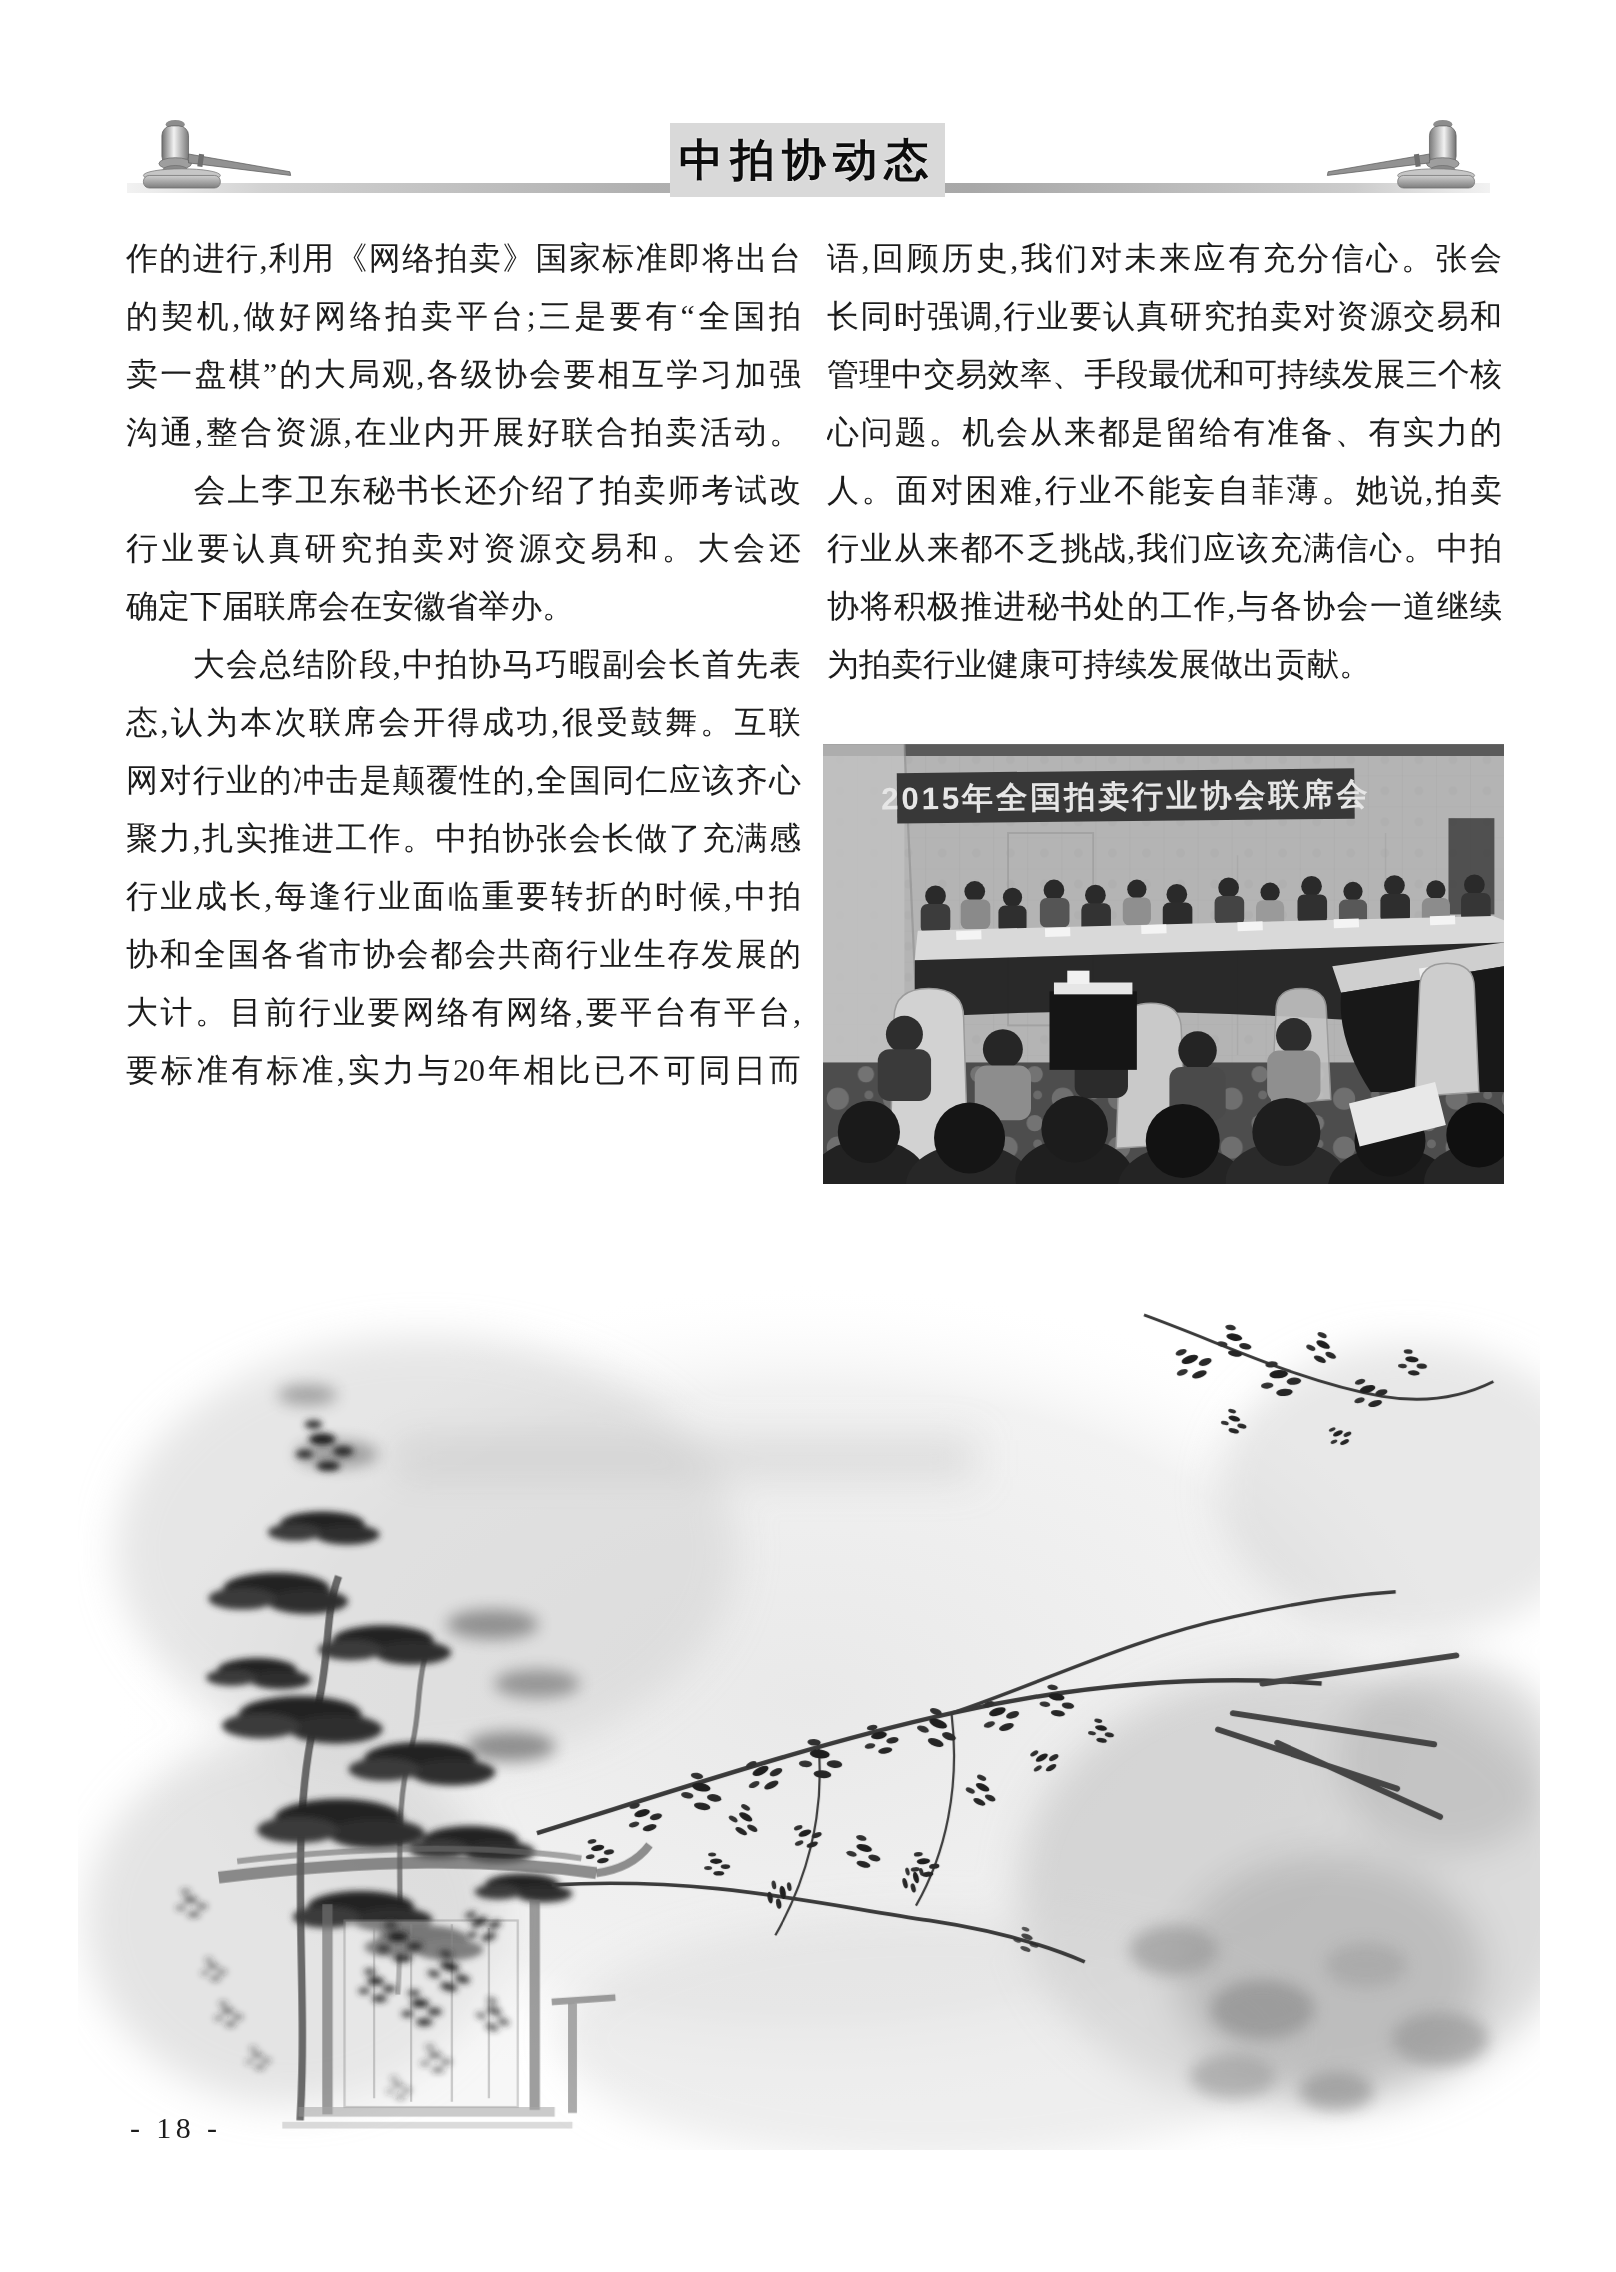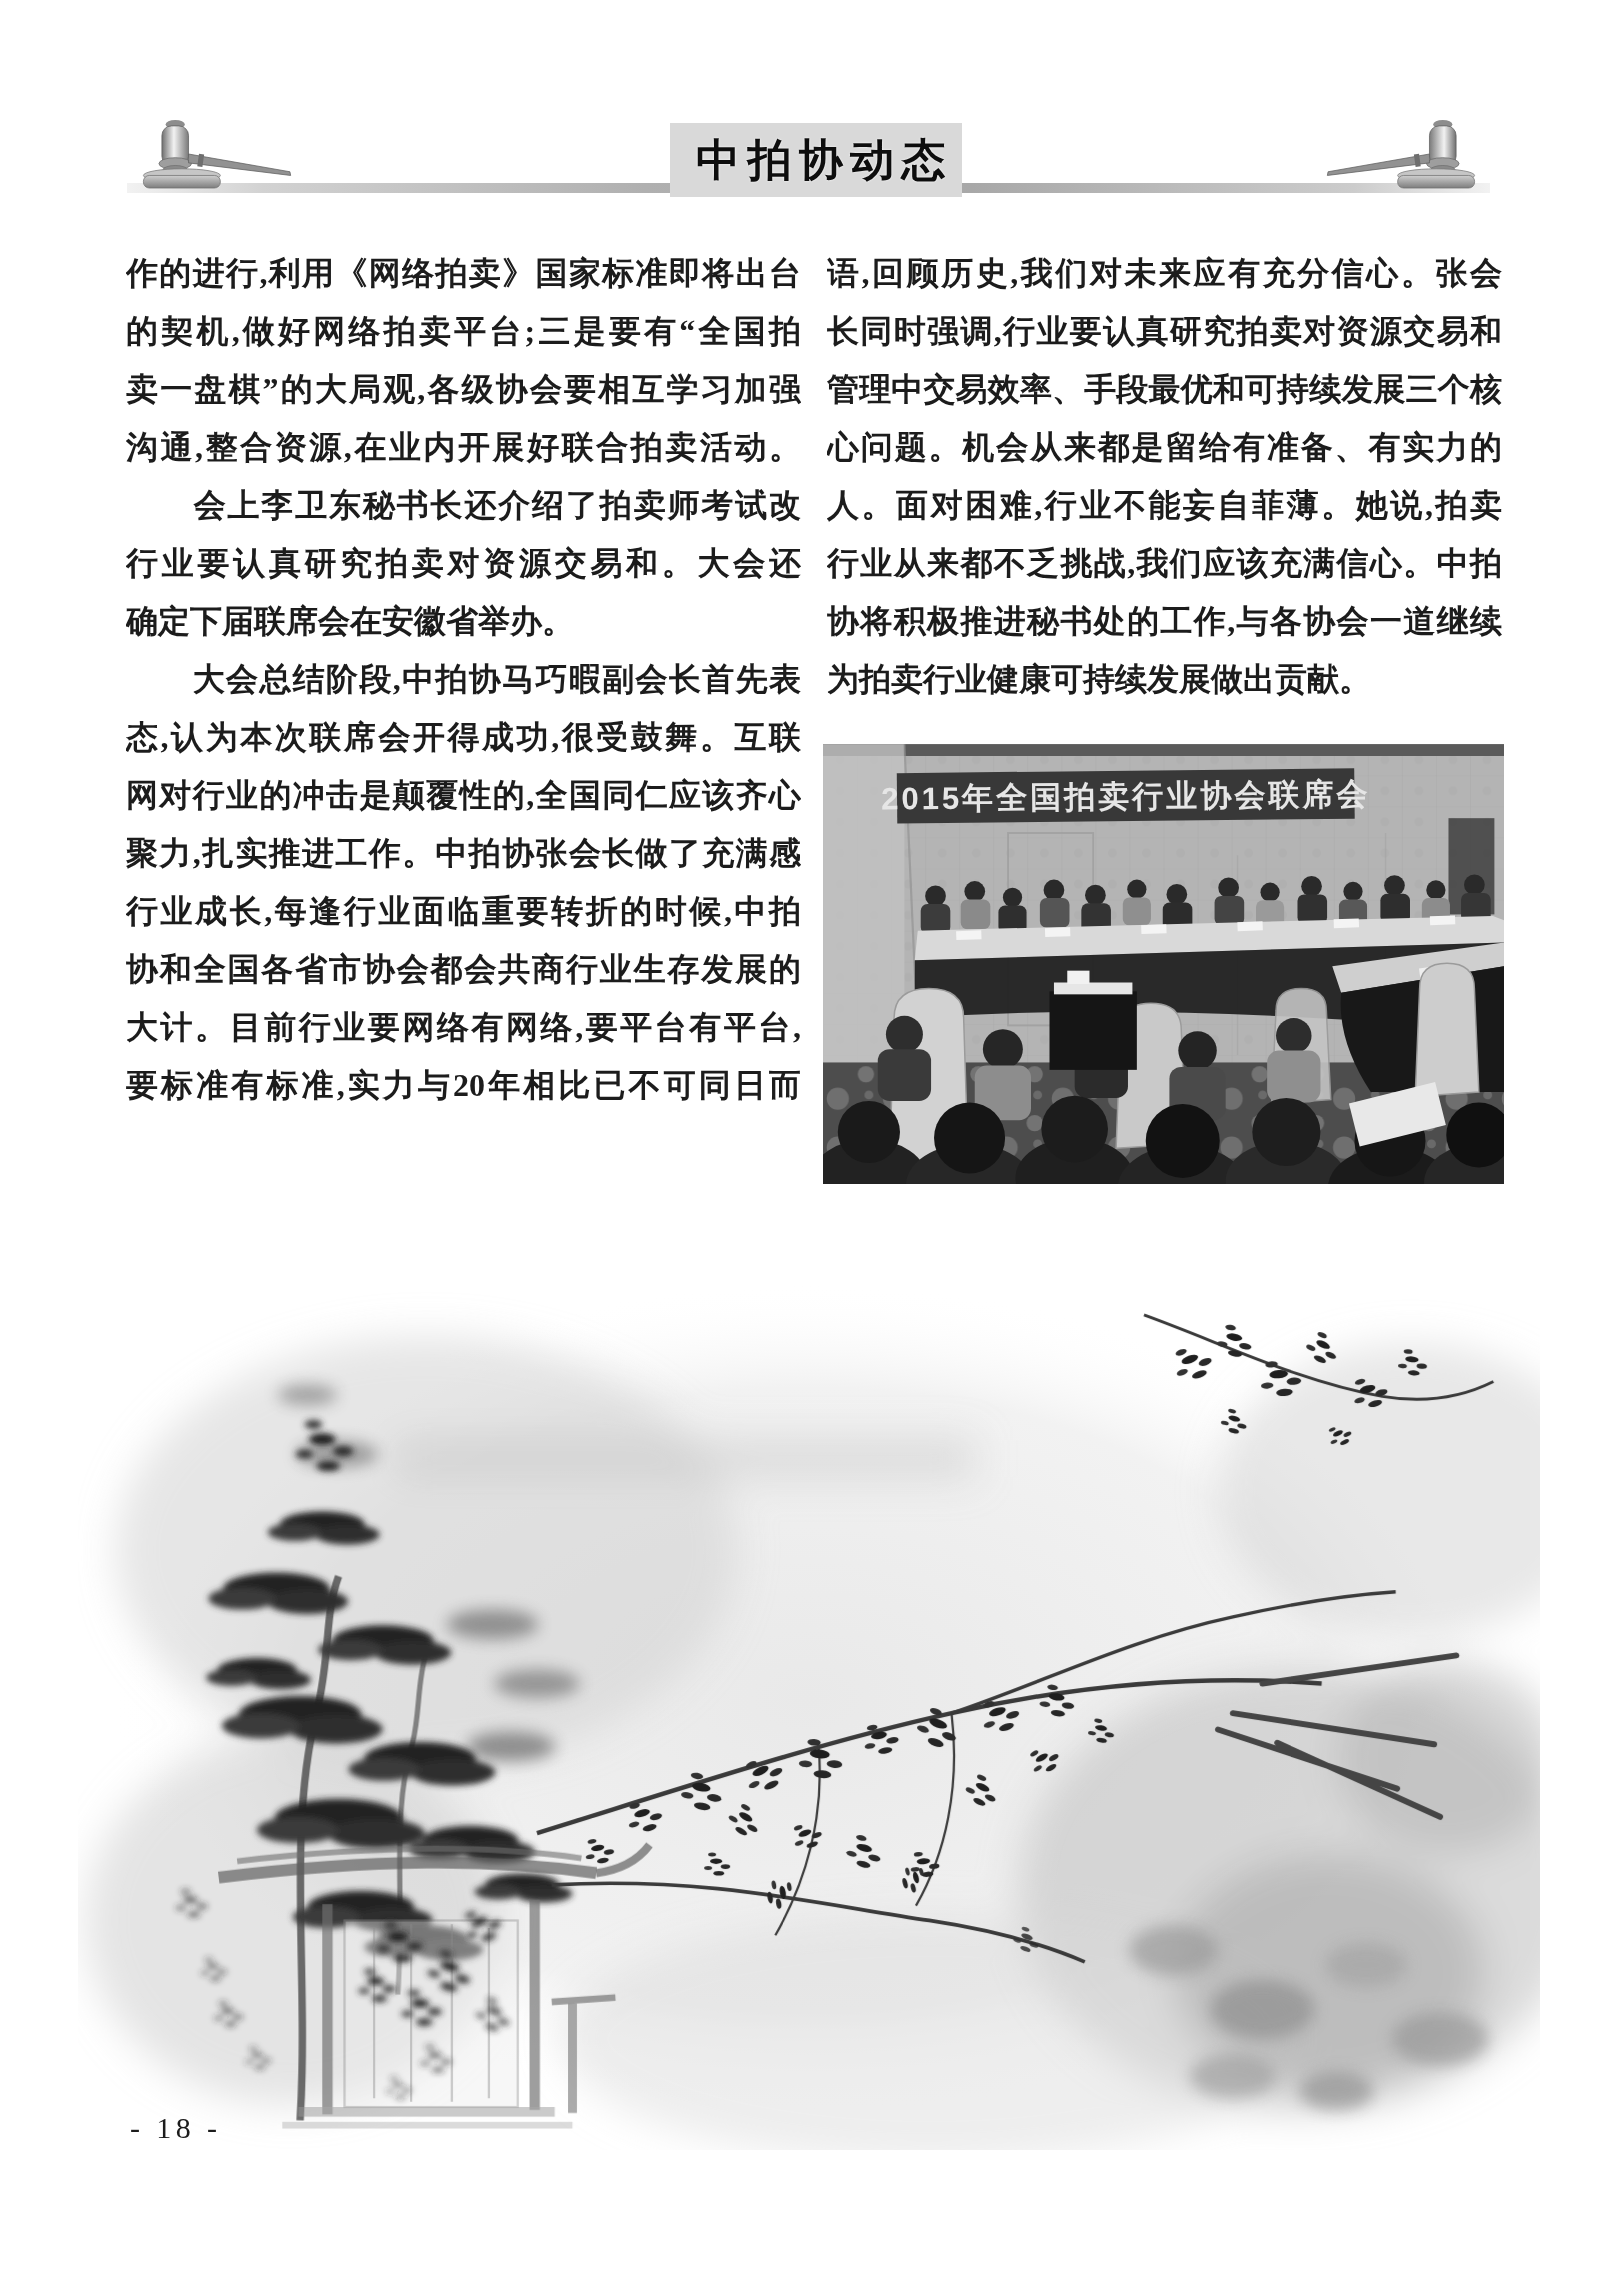--- a/index.html
+++ b/index.html
@@ -6,26 +6,26 @@
   .page{position:relative;width:1617px;height:2273px;background:#ffffff;overflow:hidden;
         font-family:"Liberation Serif","DejaVu Serif",serif;}
 
   
   .gavel{position:absolute;top:117px;width:178px;height:74px;}
   .gavel.left{left:121px;}
   .gavel.right{left:1319px;transform:scaleX(-1);}
   .rule{position:absolute;left:127px;top:183px;width:1363px;height:9.6px;
         background:linear-gradient(to right,#f2f2f2 0%,#d2d2d2 10%,#b0b0b0 38%,#a8a8a8 62%,#cccccc 90%,#f2f2f2 100%);}
   .title-box{position:absolute;left:670px;top:123px;width:275px;height:74px;background:#d9d9d9;
-             display:flex;align-items:center;justify-content:center;padding-left:17px;}
+             display:flex;align-items:center;justify-content:center;}
   .title-box span{font-family:"Liberation Sans","DejaVu Sans",sans-serif;font-weight:bold;
                   font-size:44px;letter-spacing:7.4px;color:#0d0d0d;text-shadow:0 0 2.2px #ffffff;}
 
   
-  .col{position:absolute;top:244px;width:675px;font-weight:bold;}
+  .col{position:absolute;top:229px;width:675px;}
   .col.left{left:126px;}
   .col.right{left:827px;}
   .line{height:58px;line-height:58px;font-size:32px;color:#1c1c1c;
         text-align:justify;text-align-last:justify;text-justify:inter-character;
         overflow:hidden;white-space:nowrap;}
   .line.short{text-align-last:left;}
 
   
   .photo{position:absolute;left:823px;top:744px;width:681px;height:440px;background:#b5b5b5;}
   .photo svg{display:block;width:100%;height:100%;}

